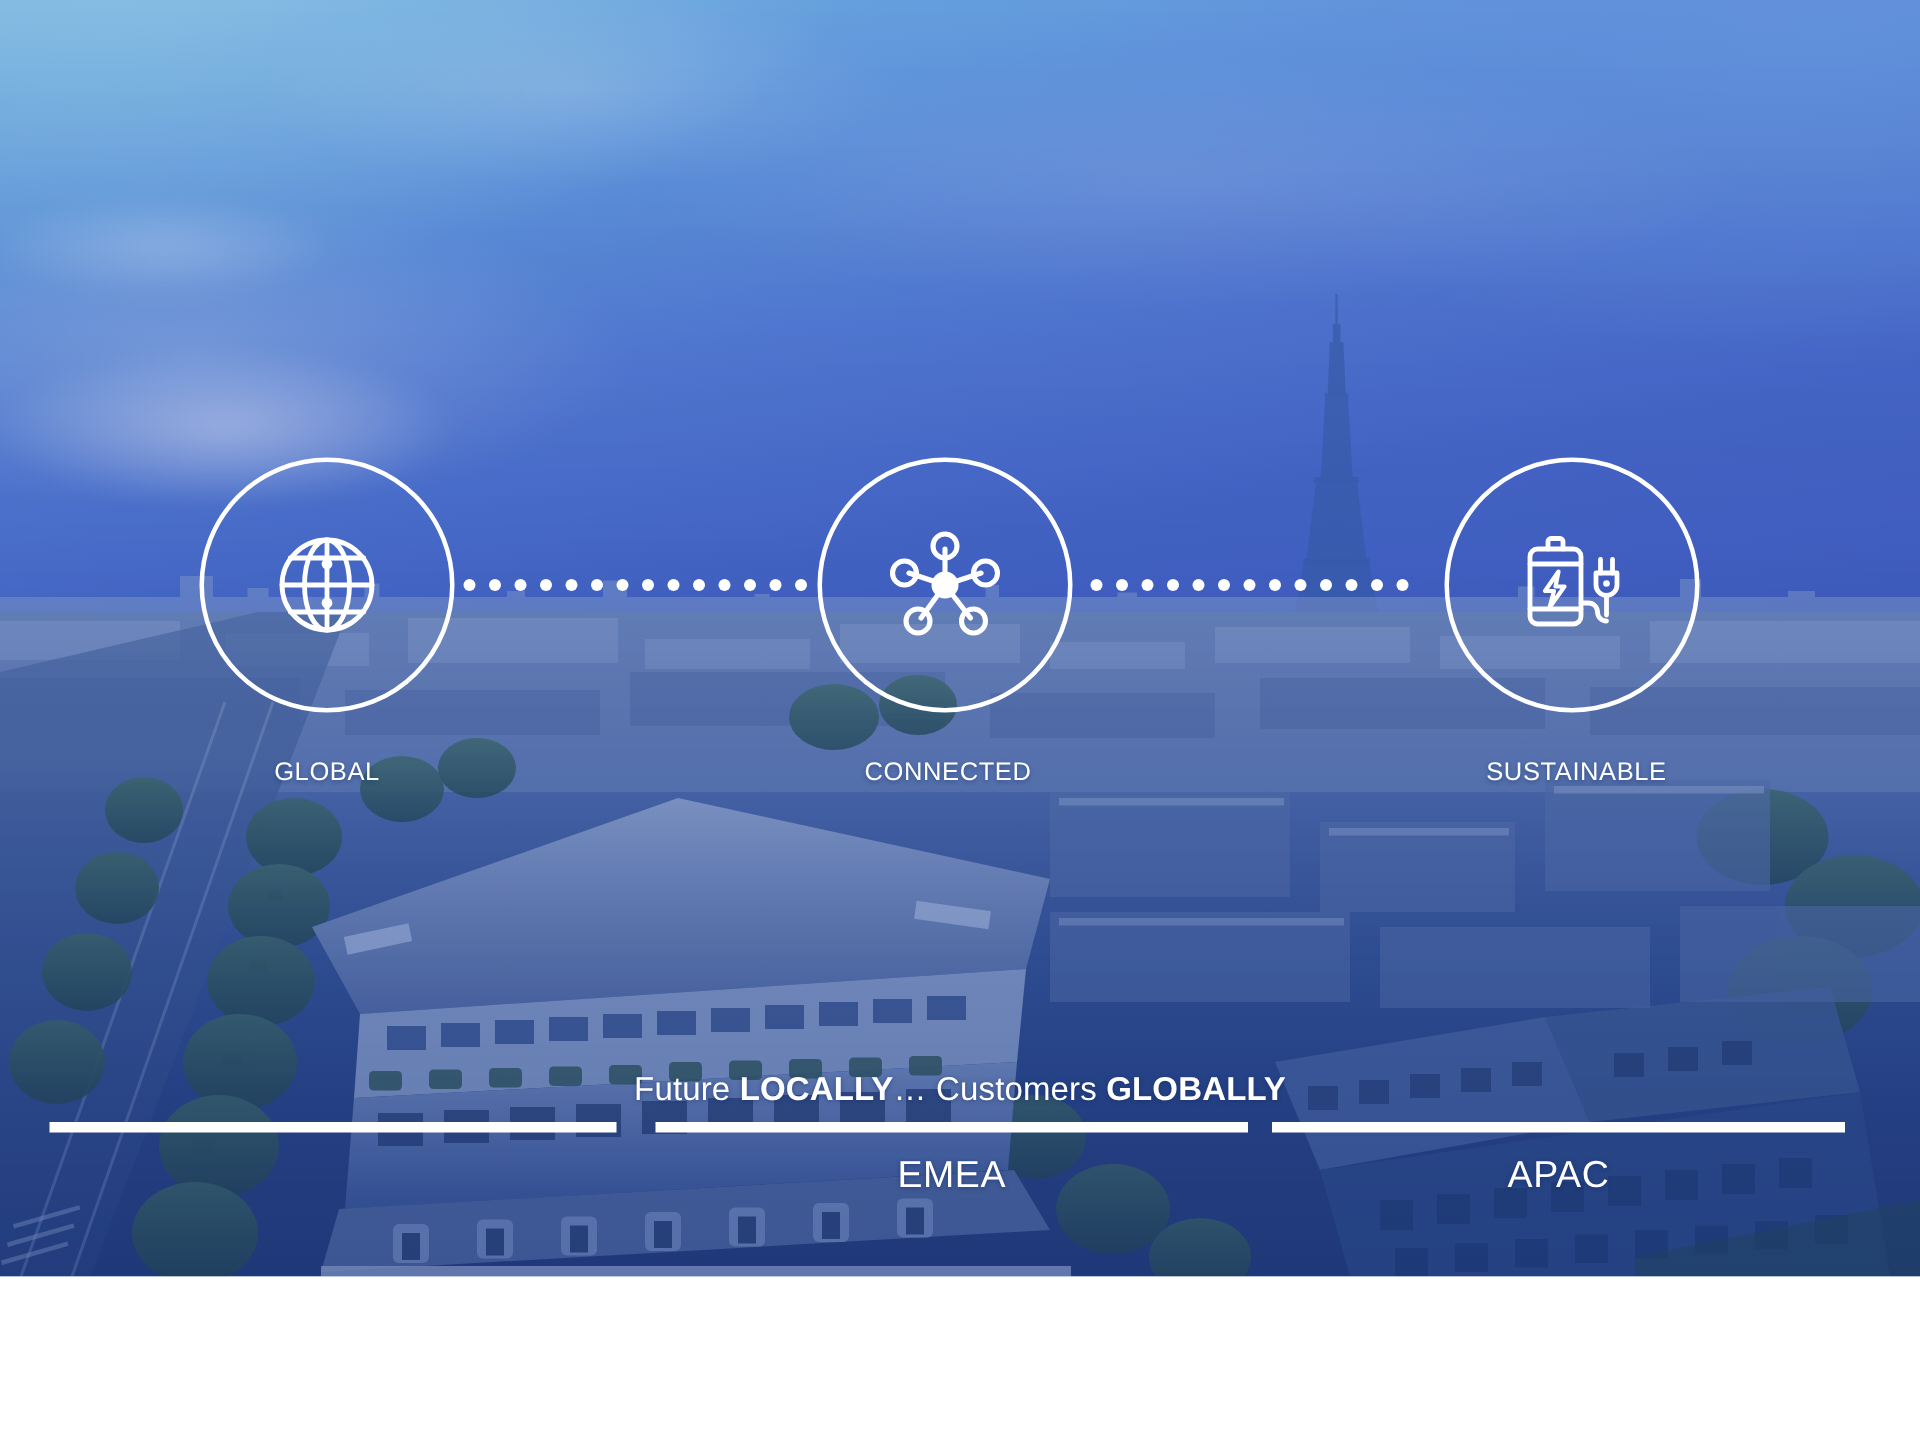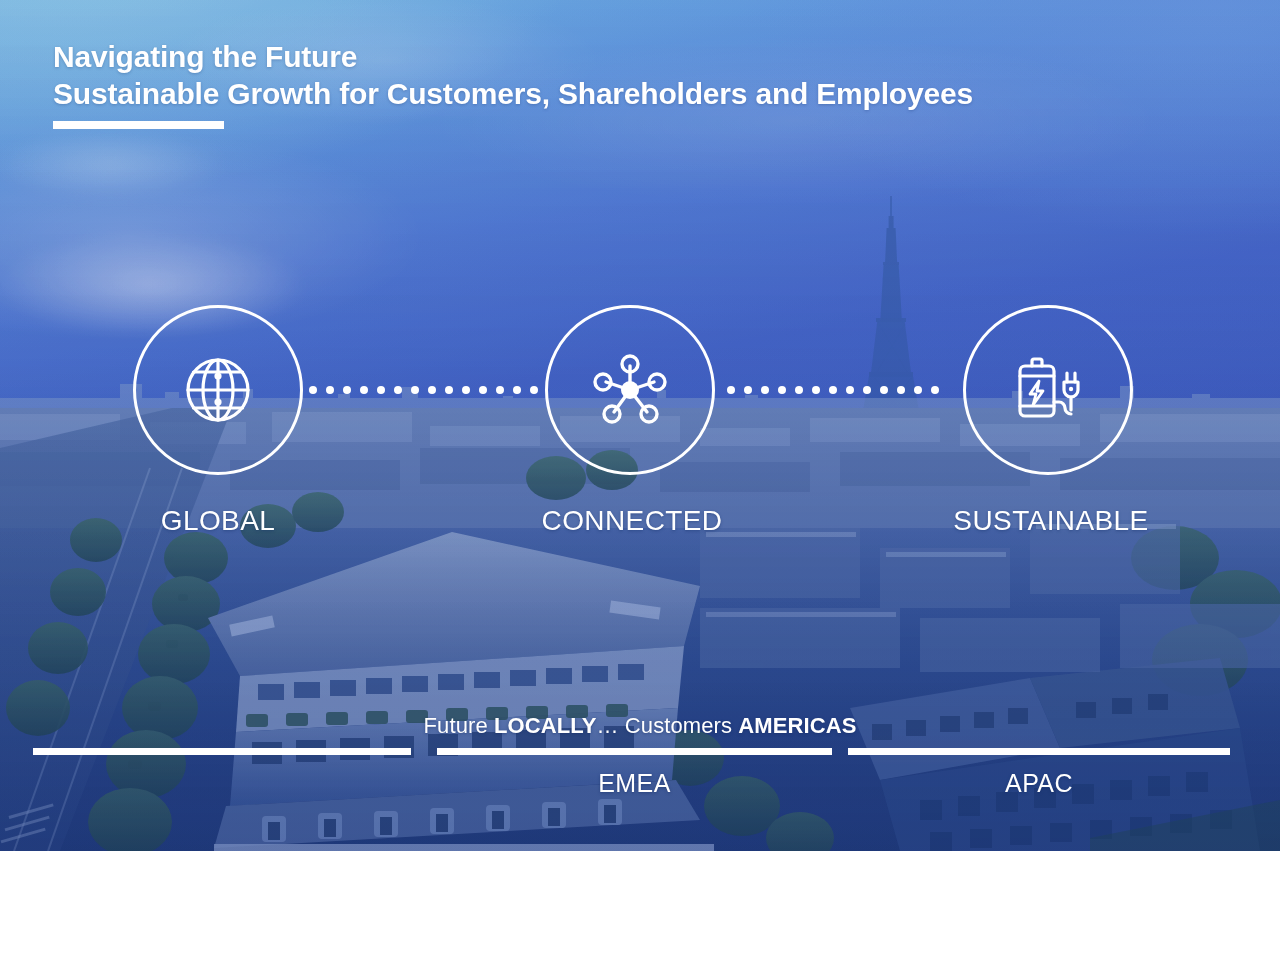--- a/index.html
+++ b/index.html
@@ -62,21 +62,21 @@
   .c1{left:133px;top:305px;}
   .c2{left:545px;top:305px;}
   .c3{left:963px;top:305px;}
 
   .dots{position:absolute;top:385px;height:10px;display:flex;align-items:center;gap:9px;}
   .dots span{display:block;width:8px;height:8px;border-radius:50%;background:#fff;}
   .d1{left:309px;}
   .d2{left:727px;}
 
   .plabel{position:absolute;top:505px;width:320px;text-align:center;color:#fff;
-    font-size:28px;font-weight:400;letter-spacing:.4px;
+    font-size:17px;font-weight:400;letter-spacing:.4px;
     text-shadow:0 1px 3px rgba(20,45,100,.45);}
   .pl1{left:58px;}
   .pl2{left:472px;}
   .pl3{left:891px;}
 
   
   .tagline{position:absolute;top:713px;width:1280px;text-align:center;color:#fff;
     font-size:22px;font-weight:300;letter-spacing:.1px;z-index:30;
     text-shadow:0 1px 3px rgba(18,40,95,.5);}
   .tagline b{font-weight:700;}
@@ -351,25 +351,20 @@
           <rect x="706" y="204" width="190" height="5"></rect>
       </g>
 
       <path d="M1090 430 L1280 392 L1280 443 L1090 443 Z" fill="#2d5a55" opacity=".55"></path>
     </svg>
 
     <div class="blue-wash"></div>
     <div class="blue-wash2"></div>
   </div>
 
-  <div class="title-wrap">
-    <div class="title-l1">Navigating the Future</div>
-    <div class="title-l2">Sustainable Growth for Customers, Shareholders and Employees</div>
-    <div class="title-underline"></div>
-  </div>
 
   <div class="pillars">
 
     <div class="dots d1">
       <span></span>
         <span></span>
         <span></span>
         <span></span>
         <span></span>
         <span></span>
@@ -456,21 +451,21 @@
         <circle cx="69" cy="45" r="2.2" fill="#fff"></circle>
       </svg>
     </div>
 
     <div class="plabel pl1">GLOBAL</div>
     <div class="plabel pl2">CONNECTED</div>
     <div class="plabel pl3">SUSTAINABLE</div>
   </div>
 
   <div class="tagline">
-    <span>Future </span><b>LOCALLY</b><span>… Customers </span><b>AMERICAS</b>
+    <span>Future </span><b>LOCALLY</b><span>… Customers </span><b>GLOBALLY</b>
   </div>
 
   <div class="divider dv1"></div>
   <div class="divider dv2"></div>
   <div class="divider dv3"></div>
 
   <div class="region rg2">EMEA</div>
   <div class="region rg3">APAC</div>
 
   <div class="footer">

